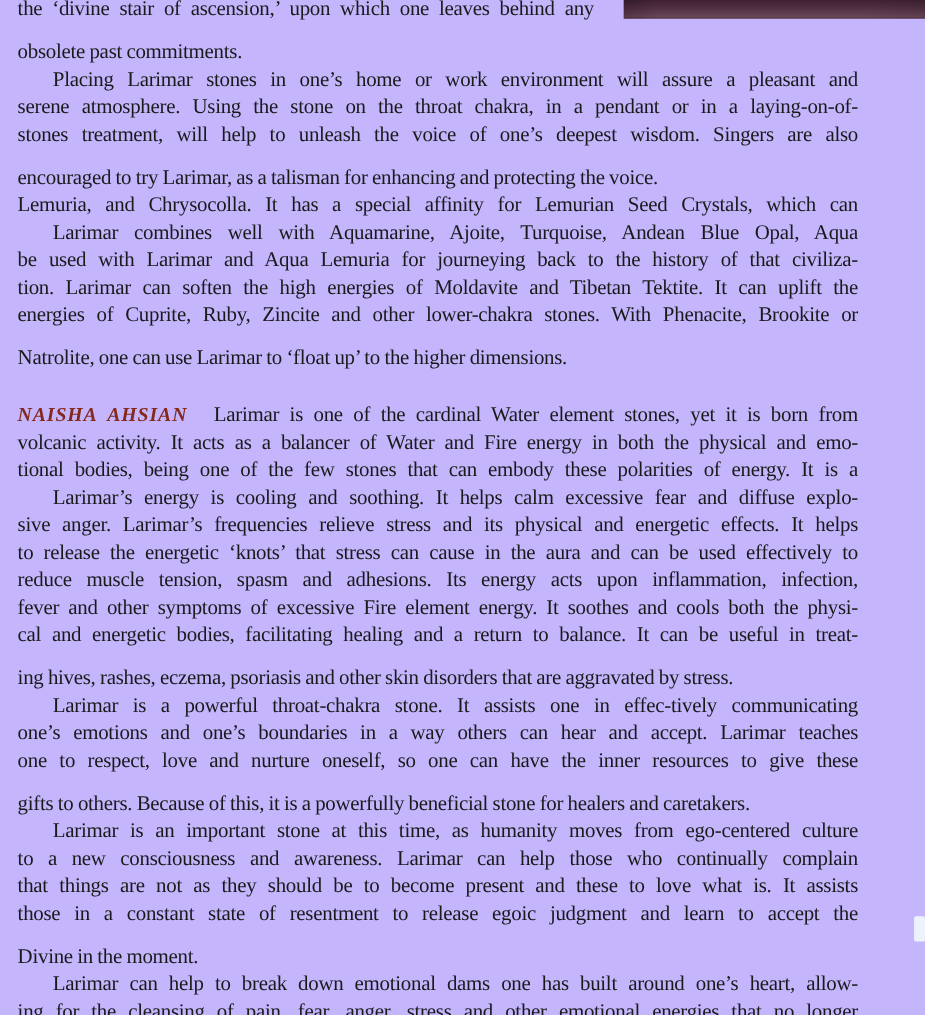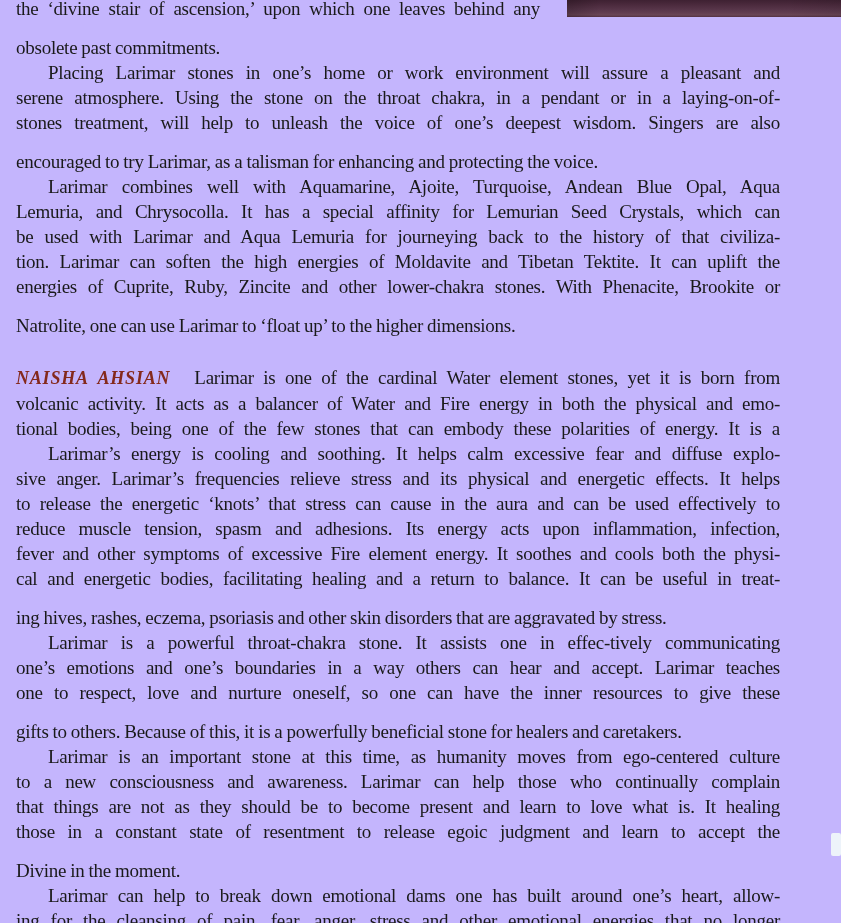--- a/index.html
+++ b/index.html
@@ -85,22 +85,22 @@
         <div class="line narrow">the ‘divine stair of ascension,’ upon which one leaves behind any</div>
         <div class="line last">obsolete past commitments.</div>
       </div>
       <div class="para">
         <div class="line indent">Placing Larimar stones in one’s home or work environment will assure a pleasant and</div>
         <div class="line">serene atmosphere. Using the stone on the throat chakra, in a pendant or in a laying-on-of-</div>
         <div class="line">stones treatment, will help to unleash the voice of one’s deepest wisdom. Singers are also</div>
         <div class="line last">encouraged to try Larimar, as a talisman for enhancing and protecting the voice.</div>
       </div>
       <div class="para">
+        <div class="line">Lemuria, and Chrysocolla. It has a special affinity for Lemurian Seed Crystals, which can</div>
         <div class="line indent">Larimar combines well with Aquamarine, Ajoite, Turquoise, Andean Blue Opal, Aqua</div>
-        <div class="line">Lemuria, and Chrysocolla. It has a special affinity for Lemurian Seed Crystals, which can</div>
         <div class="line">be used with Larimar and Aqua Lemuria for journeying back to the history of that civiliza-</div>
         <div class="line">tion. Larimar can soften the high energies of Moldavite and Tibetan Tektite. It can uplift the</div>
         <div class="line">energies of Cuprite, Ruby, Zincite and other lower-chakra stones. With Phenacite, Brookite or</div>
         <div class="line last">Natrolite, one can use Larimar to ‘float up’ to the higher dimensions.</div>
       </div>
       <div class="para extra-top">
         <div class="line"><span class="author-header" style="color: rgb(132, 41, 28); font-style: italic;">NAISHA AHSIAN</span>Larimar is one of the cardinal Water element stones, yet it is born from</div>
         <div class="line">volcanic activity. It acts as a balancer of Water and Fire energy in both the physical and emo-</div>
         <div class="line">tional bodies, being one of the few stones that can embody these polarities of energy. It is a</div>
       </div>
@@ -115,21 +115,21 @@
       </div>
       <div class="para">
         <div class="line indent">Larimar is a powerful throat-chakra stone. It assists one in effec-tively communicating</div>
         <div class="line">one’s emotions and one’s boundaries in a way others can hear and accept. Larimar teaches</div>
         <div class="line">one to respect, love and nurture oneself, so one can have the inner resources to give these</div>
         <div class="line last">gifts to others. Because of this, it is a powerfully beneficial stone for healers and caretakers.</div>
       </div>
       <div class="para">
         <div class="line indent">Larimar is an important stone at this time, as humanity moves from ego-centered culture</div>
         <div class="line">to a new consciousness and awareness. Larimar can help those who continually complain</div>
-        <div class="line">that things are not as they should be to become present and learn to love what is. It healing</div>
+        <div class="line">that things are not as they should be to become present and these to love what is. It assists</div>
         <div class="line">those in a constant state of resentment to release egoic judgment and learn to accept the</div>
         <div class="line last">Divine in the moment.</div>
       </div>
       <div class="para">
         <div class="line indent">Larimar can help to break down emotional dams one has built around one’s heart, allow-</div>
         <div class="line">ing for the cleansing of pain, fear, anger, stress and other emotional energies that no longer</div>
         <div class="line">serve. It facilitates emotional release during healing work and encourages the clearing of</div>
       </div>
     </div>
   <div class="scroll-marker" style="background: rgb(237, 243, 250);"></div>

